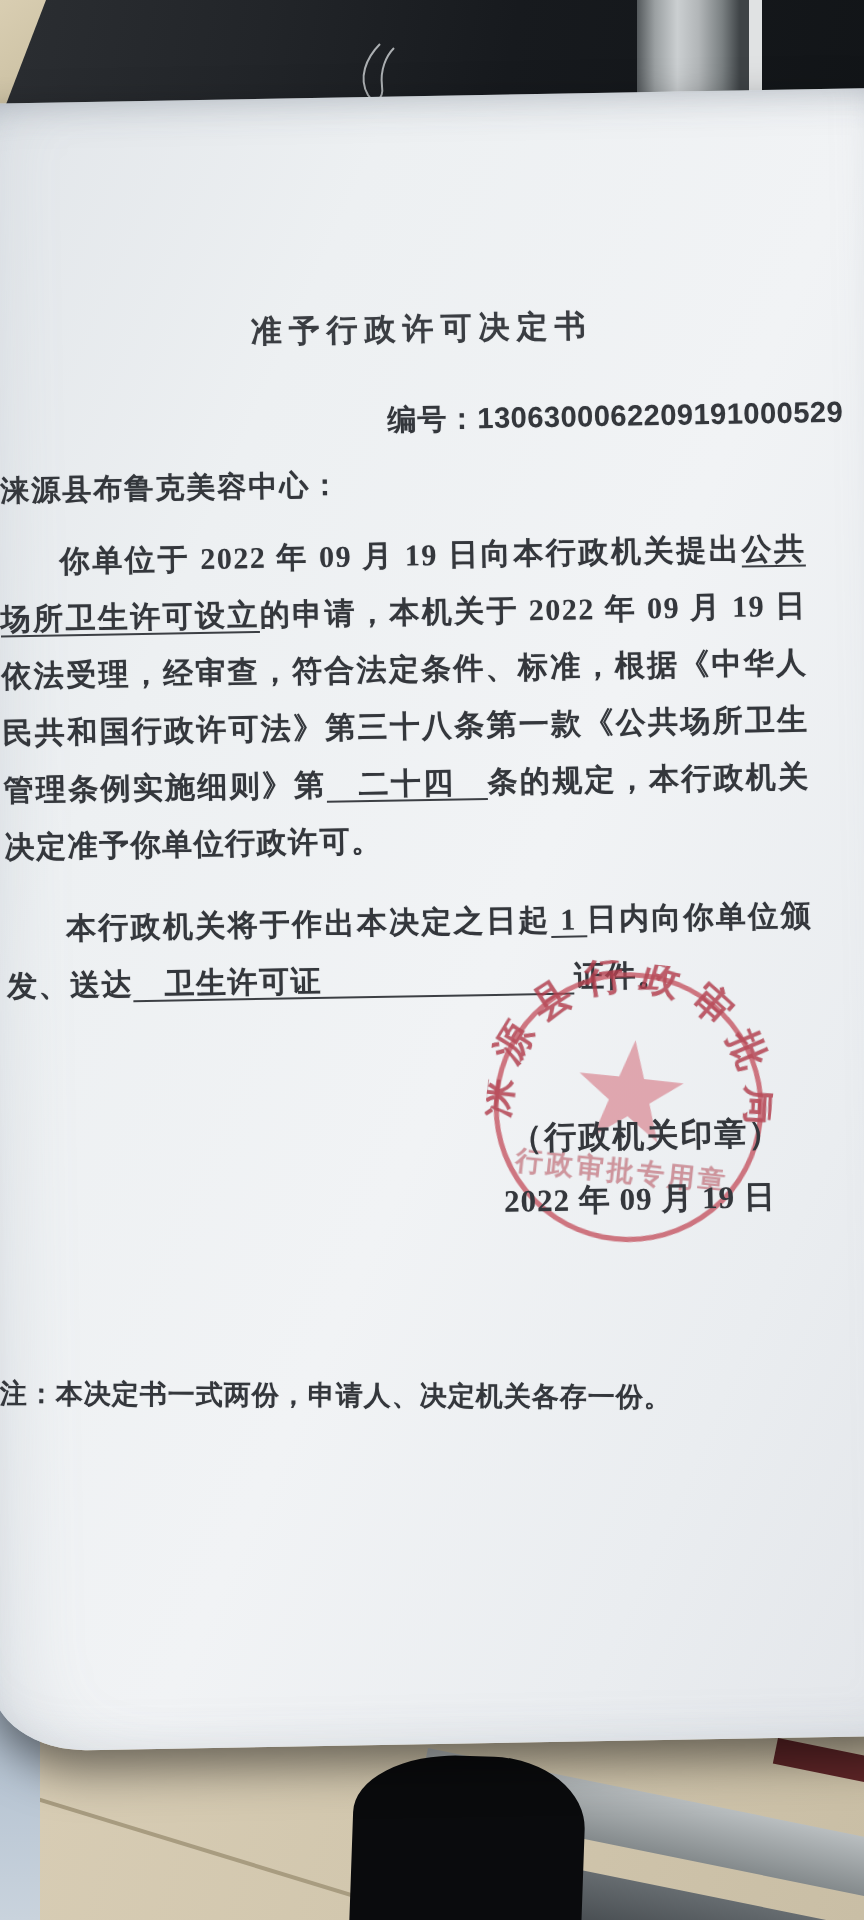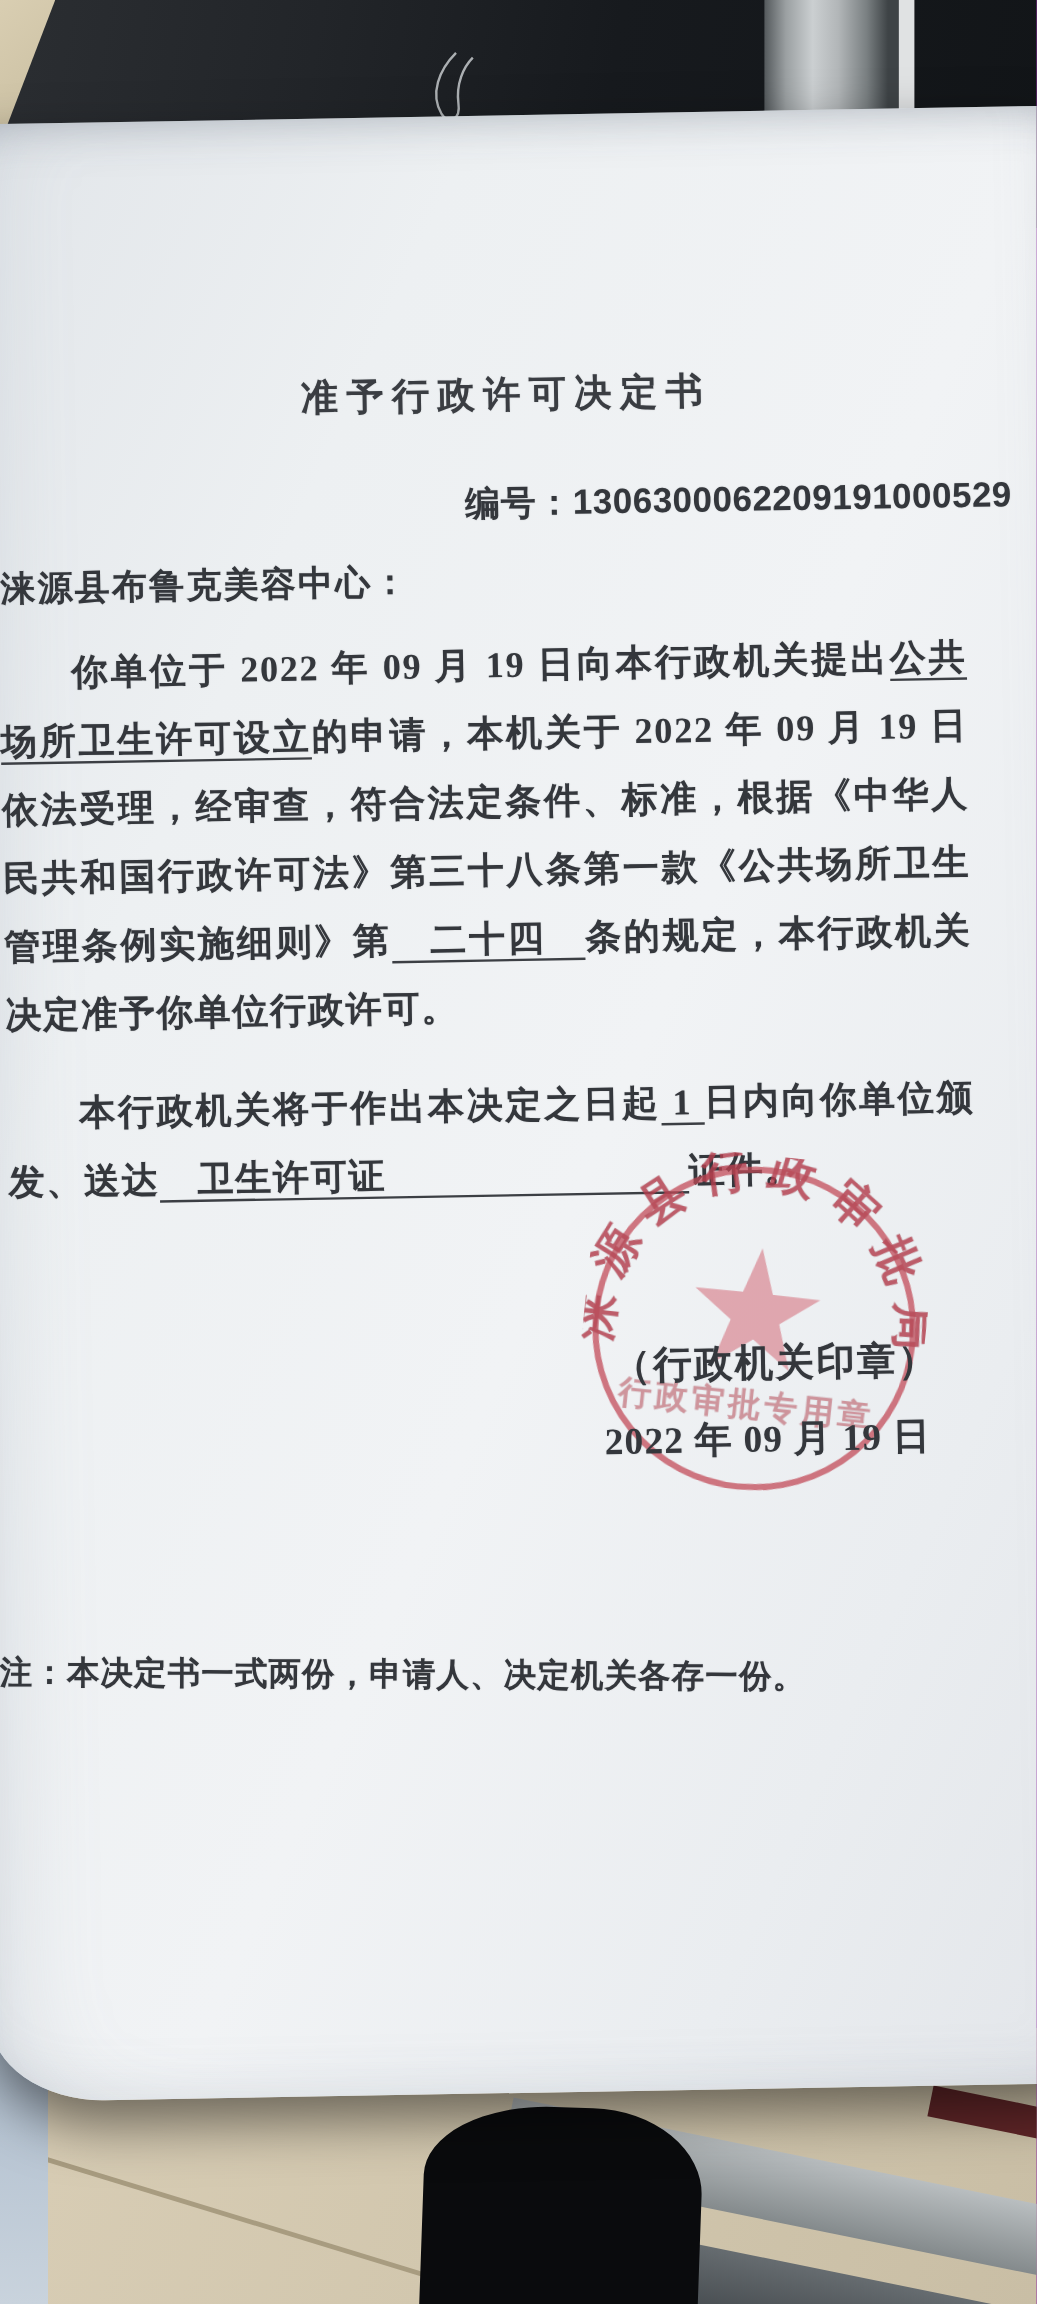--- a/index.html
+++ b/index.html
@@ -1,17 +1,17 @@
 <!DOCTYPE html>
 <html><head>
 <meta charset="utf-8">
 <style>
   html,body{margin:0;padding:0;background:#101214;}
   .photo{position:relative;width:864px;height:1920px;overflow:hidden;
-         background:#d946ef;font-family:"Liberation Serif","DejaVu Serif",serif;}
+         background:#a16207;font-family:"Liberation Serif","DejaVu Serif",serif;}
 
   
   .bg-top{position:absolute;left:0;top:0;width:864px;height:190px;
           background:linear-gradient(100deg,#2b2e32 0%,#222529 30%,#171a1e 58%,#121518 100%);}
   .wall-corner{position:absolute;left:0;top:0;width:46px;height:120px;
                background:linear-gradient(140deg,#d9ceb2,#c8bd9f);
                clip-path:polygon(0 0,100% 0,0 100%);}
   .metal-pole{position:absolute;left:637px;top:0;width:112px;height:125px;
               background:linear-gradient(90deg,#54595c 0%,#9ba0a2 16%,#cbcfd1 36%,#b2b6b8 55%,#7a8082 76%,#3e4346 92%);}
   .pole-highlight{position:absolute;left:749px;top:0;width:13px;height:120px;background:#e0e2e3;}

